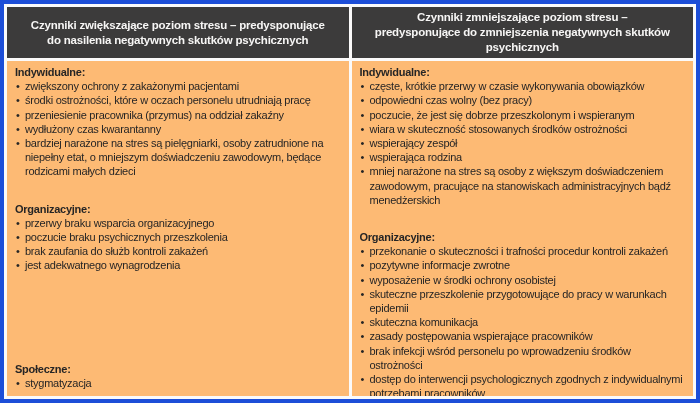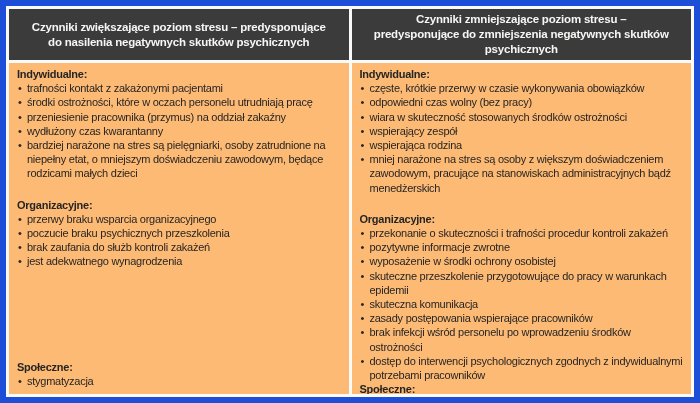--- a/index.html
+++ b/index.html
@@ -6,21 +6,21 @@
     margin: 0;
     padding: 0;
     background: #ffffff;
     font-family: "Liberation Sans", "DejaVu Sans", sans-serif;
   }
   .table {
     width: 700px;
     height: 403px;
     box-sizing: border-box;
     background: #fbfafa;
-    border: 6px solid #1d4ed8;
+    border: 4px solid #1d4ed8;
     padding: 3px;
     display: grid;
     grid-template-columns: 1fr 1fr;
     grid-template-rows: auto 1fr;
     gap: 3px;
   }
   .header-cell {
     background: #3c3b3b;
     color: #f7f6f5;
     font-weight: bold;
@@ -41,21 +41,21 @@
     color: #262525;
     font-size: 11px;
     line-height: 14.2px;
     letter-spacing: -0.25px;
     padding: 4px 8px 6px 8px;
     display: flex;
     flex-direction: column;
     overflow: hidden;
   }
   .section { flex-shrink: 0; }
-  .section + .section { margin-top: 17px; }
+  .section + .section { margin-top: 23px; }
   .section.social { margin-top: auto; }
   .section-title { font-weight: bold; }
   .bullet-list {
     margin: 0;
     padding: 0;
     list-style: none;
   }
   .bullet-list li {
     position: relative;
     padding-left: 10px;
@@ -76,21 +76,21 @@
   </div>
 
   <div class="header-cell">
     <span class="header-text">Czynniki zmniejszające poziom stresu – predysponujące do zmniejszenia negatywnych skutków psychicznych</span>
   </div>
 
   <div class="body-cell">
     <div class="section">
       <div class="section-title">Indywidualne:</div>
       <ul class="bullet-list">
-        <li>trafności kontakt z zakażonymi pacjentami</li>
+        <li>zwiększony ochrony z zakażonymi pacjentami</li>
         <li>środki ostrożności, które w oczach personelu utrudniają pracę</li>
         <li>przeniesienie pracownika (przymus) na oddział zakaźny</li>
         <li>wydłużony czas kwarantanny</li>
         <li>bardziej narażone na stres są pielęgniarki, osoby zatrudnione na niepełny etat, o mniejszym doświadczeniu zawodowym, będące rodzicami małych dzieci</li>
       </ul>
     </div>
     <div class="section">
       <div class="section-title">Organizacyjne:</div>
       <ul class="bullet-list">
         <li>przerwy braku wsparcia organizacyjnego</li>
@@ -106,20 +106,21 @@
       </ul>
     </div>
   </div>
 
   <div class="body-cell">
     <div class="section">
       <div class="section-title">Indywidualne:</div>
       <ul class="bullet-list">
         <li>częste, krótkie przerwy w czasie wykonywania obowiązków</li>
         <li>odpowiedni czas wolny (bez pracy)</li>
+        <li>poczucie, że jest się dobrze przeszkolonym i wspieranym</li>
         <li>wiara w skuteczność stosowanych środków ostrożności</li>
         <li>wspierający zespół</li>
         <li>wspierająca rodzina</li>
         <li>mniej narażone na stres są osoby z większym doświadczeniem zawodowym, pracujące na stanowiskach administracyjnych bądź menedżerskich</li>
       </ul>
     </div>
     <div class="section">
       <div class="section-title">Organizacyjne:</div>
       <ul class="bullet-list">
         <li>przekonanie o skuteczności i trafności procedur kontroli zakażeń</li>

